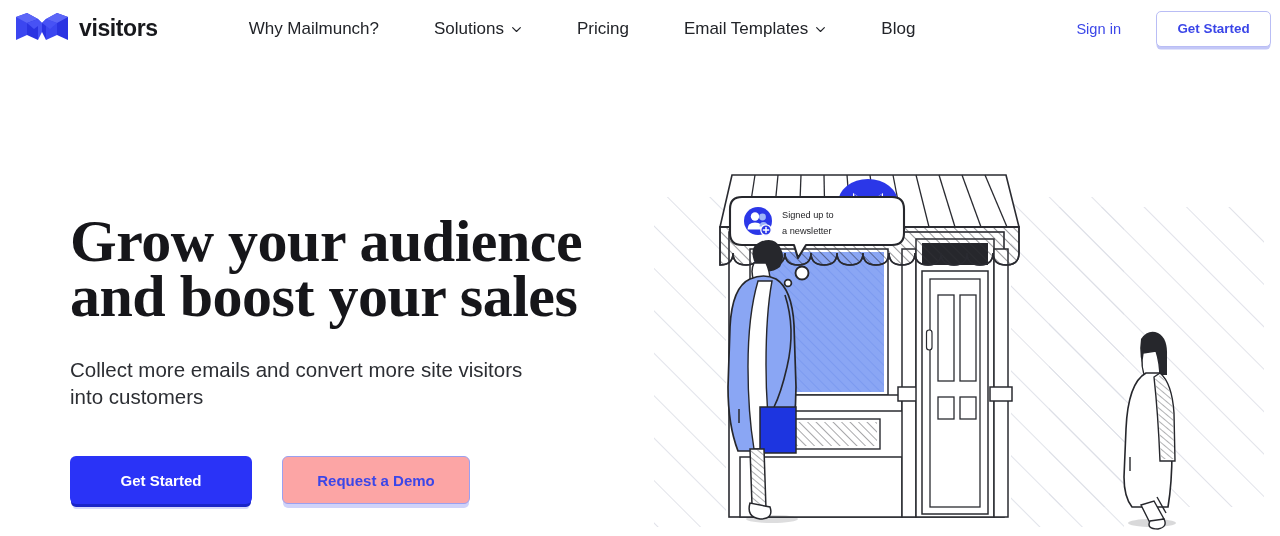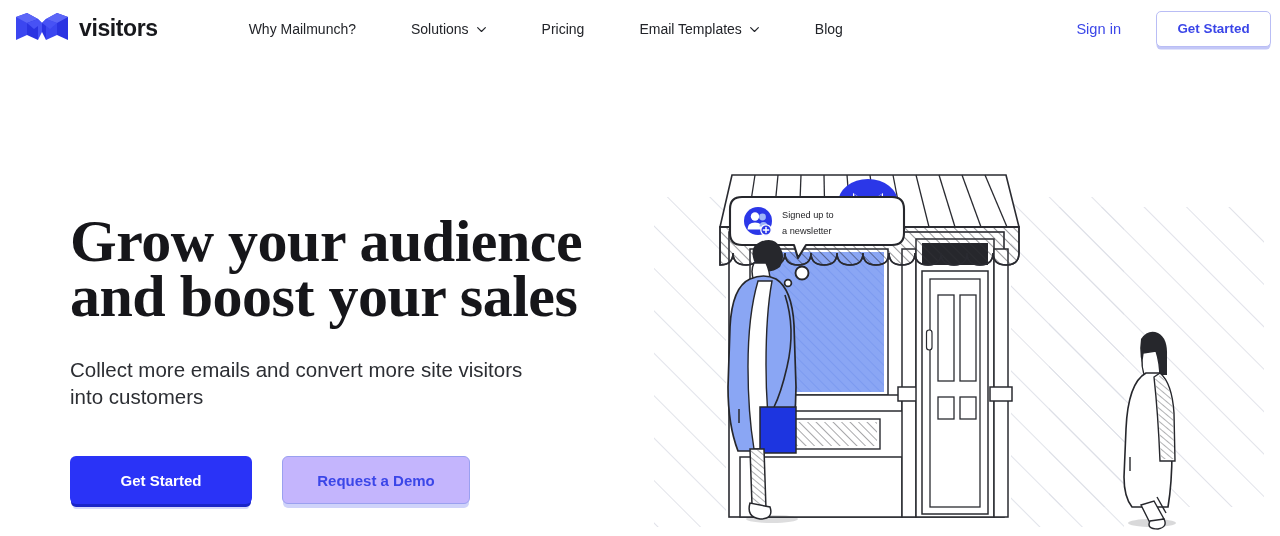--- a/index.html
+++ b/index.html
@@ -46,21 +46,21 @@
   .main-nav {
     display: flex;
     align-items: center;
     margin-left: 91px;
     gap: 0;
   }
   .nav-item {
     display: flex;
     align-items: center;
     gap: 7px;
-    font-size: 14px;
+    font-size: 17px;
     color: #222429;
     padding: 6px 0;
     margin-right: 55px;
     cursor: pointer;
     white-space: nowrap;
   }
   .nav-item:last-child { margin-right: 0; justify-content: center; }
   .caret {
     width: 11px;
     height: 11px;
@@ -159,21 +159,21 @@
     white-space: nowrap;
   }
   .btn-outline {
     display: flex;
     align-items: center;
     justify-content: center;
     width: 188px;
     height: 48px;
     border: 1.4px solid #9aa0f0;
     border-radius: 6px;
-    background: #c4b5fd;
+    background: #fca5a5;
     color: #3b46e8;
     font-size: 15px;
     font-weight: 600;
     cursor: pointer;
     box-sizing: border-box;
     box-shadow: 0 5px 0 -1px #cfd3fa;
     font-family: "Liberation Sans", sans-serif;
     white-space: nowrap;
   }
 

